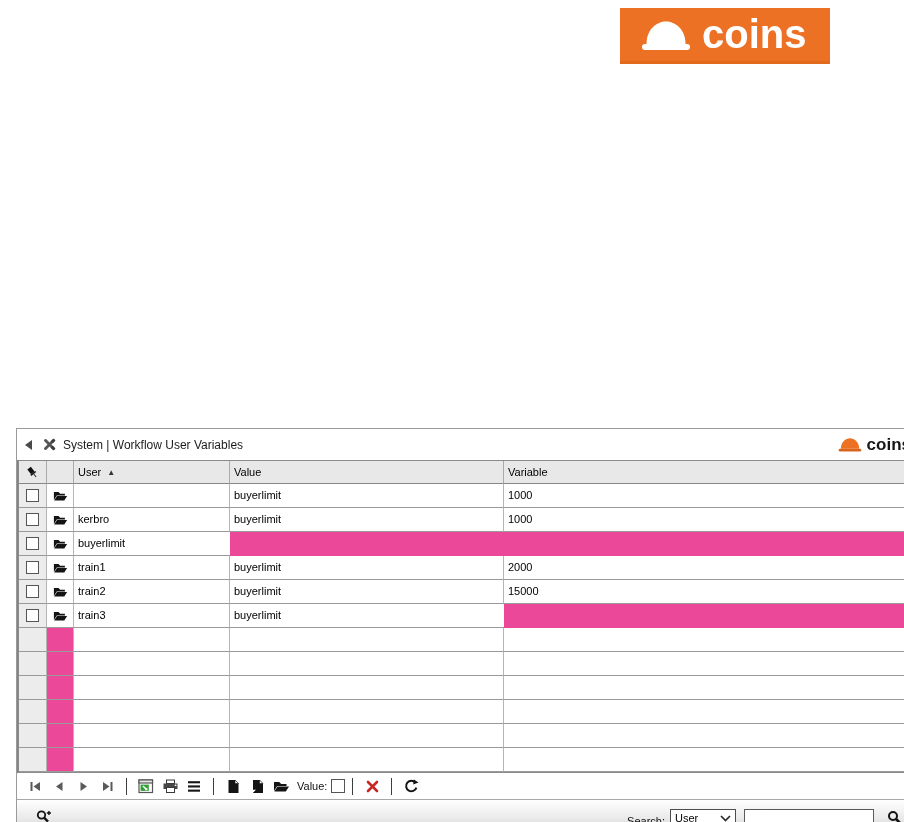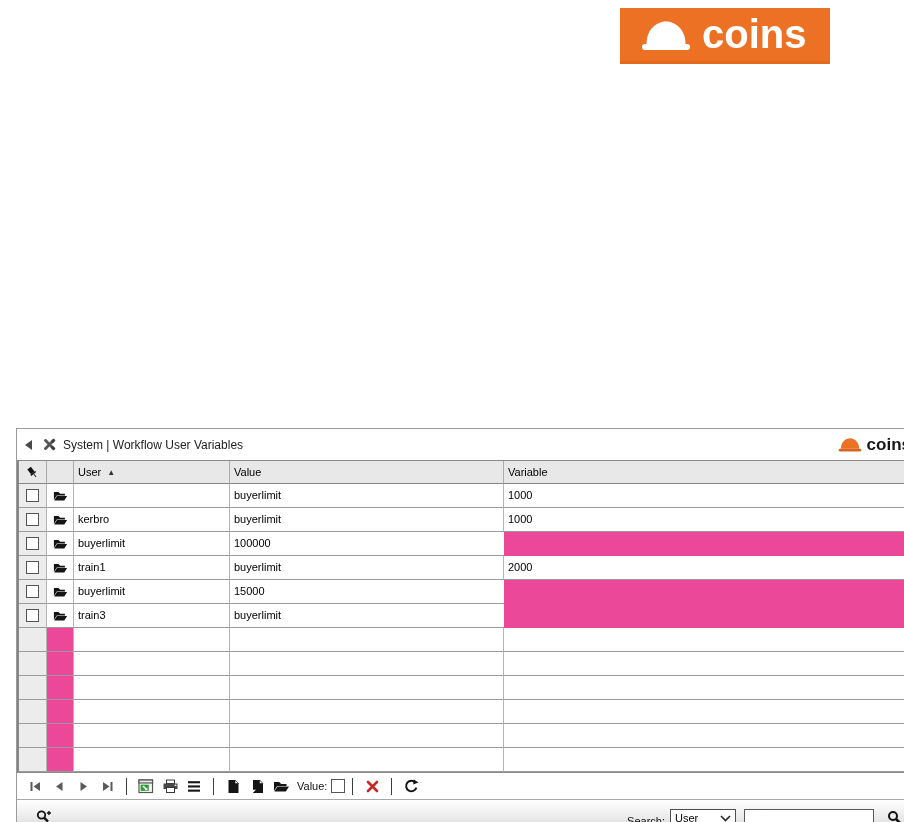--- a/index.html
+++ b/index.html
@@ -161,21 +161,20 @@
     <div class="cell c-pin">
       <span class="cb"></span>
     </div>
     <div class="cell c-folder">
       <svg width="15" height="12" viewBox="0 0 17 13">
         <path d="M1 2h5.2l2 2h5.3v2H4.2L1 11V2z" fill="#141414"></path>
         <path d="M4.5 6.5h11.5l-3.2 5H1.3l3.2-5z" fill="#141414"></path>
       </svg>
     </div>
     <div class="cell txt-cell c-var">buyerlimit</div>
-    <div class="cell txt-cell c-val">100000</div>
   </div>
 
   <div class="trow">
     <div class="cell c-pin">
       <span class="cb"></span>
     </div>
     <div class="cell c-folder">
       <svg width="15" height="12" viewBox="0 0 17 13">
         <path d="M1 2h5.2l2 2h5.3v2H4.2L1 11V2z" fill="#141414"></path>
         <path d="M4.5 6.5h11.5l-3.2 5H1.3l3.2-5z" fill="#141414"></path>
@@ -189,20 +188,21 @@
   <div class="trow">
     <div class="cell c-pin">
       <span class="cb"></span>
     </div>
     <div class="cell c-folder">
       <svg width="15" height="12" viewBox="0 0 17 13">
         <path d="M1 2h5.2l2 2h5.3v2H4.2L1 11V2z" fill="#141414"></path>
         <path d="M4.5 6.5h11.5l-3.2 5H1.3l3.2-5z" fill="#141414"></path>
       </svg>
     </div>
+    <div class="cell txt-cell c-user">train2</div>
     <div class="cell txt-cell c-var">buyerlimit</div>
     <div class="cell txt-cell c-val">15000</div>
   </div>
 
   <div class="trow">
     <div class="cell c-pin">
       <span class="cb"></span>
     </div>
     <div class="cell c-folder">
       <svg width="15" height="12" viewBox="0 0 17 13">

